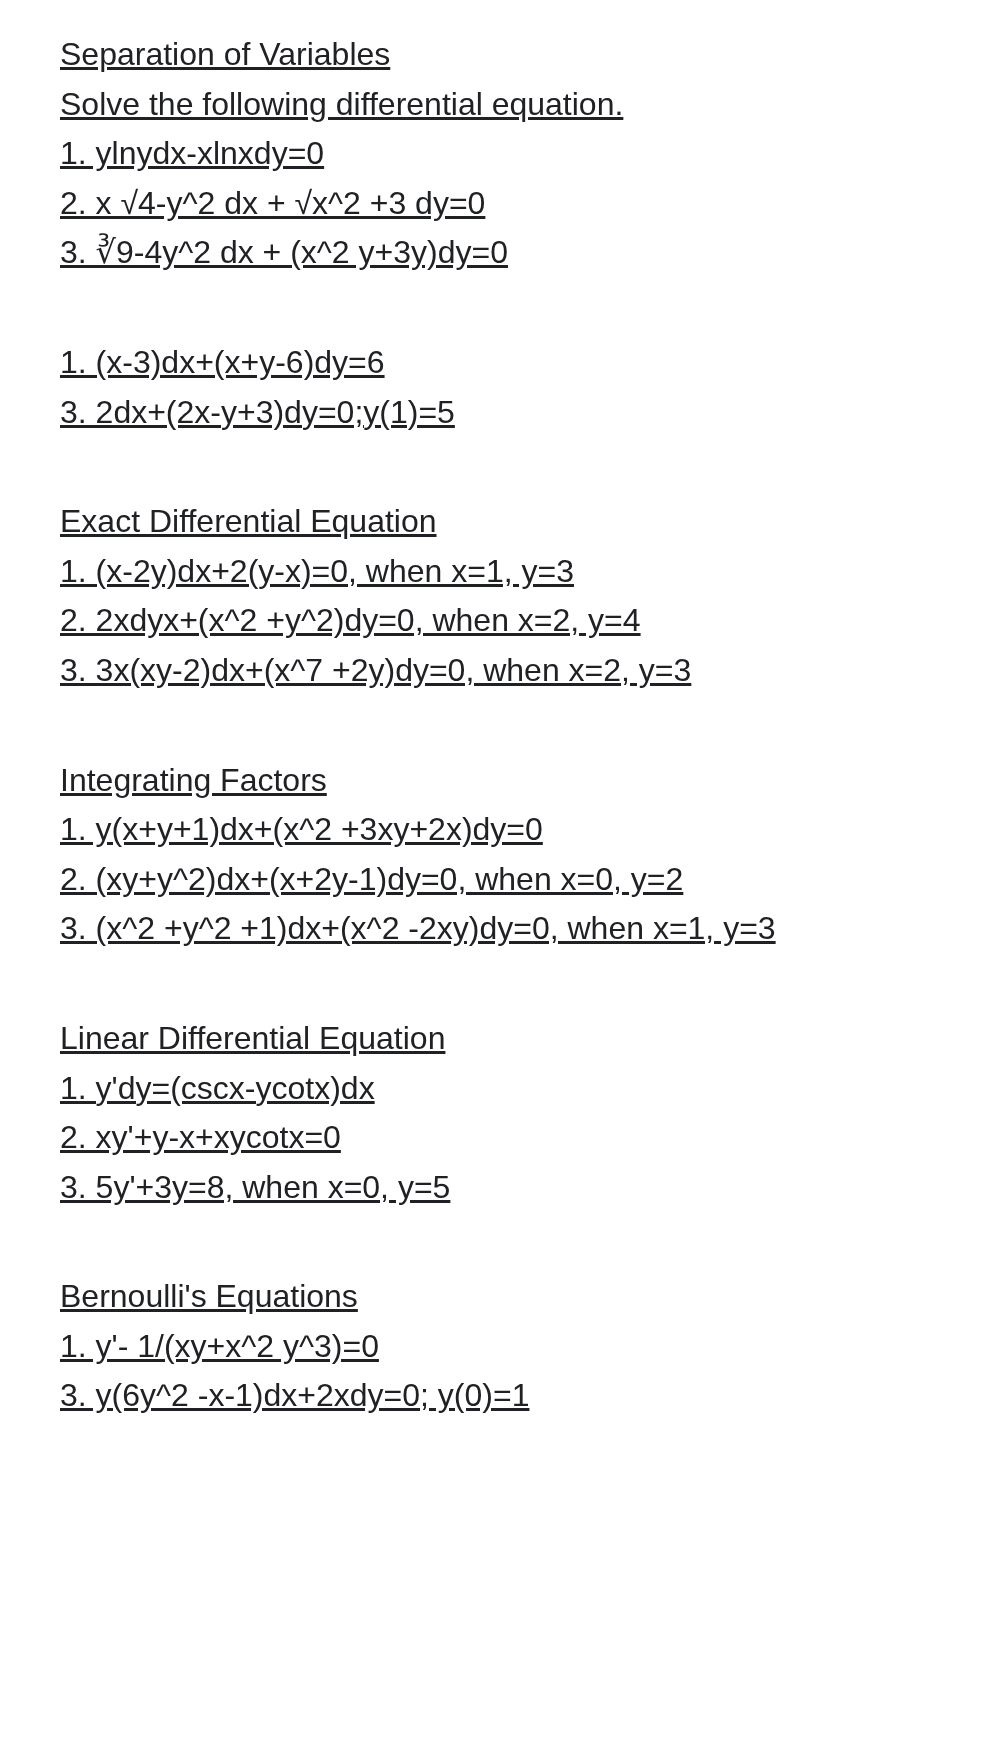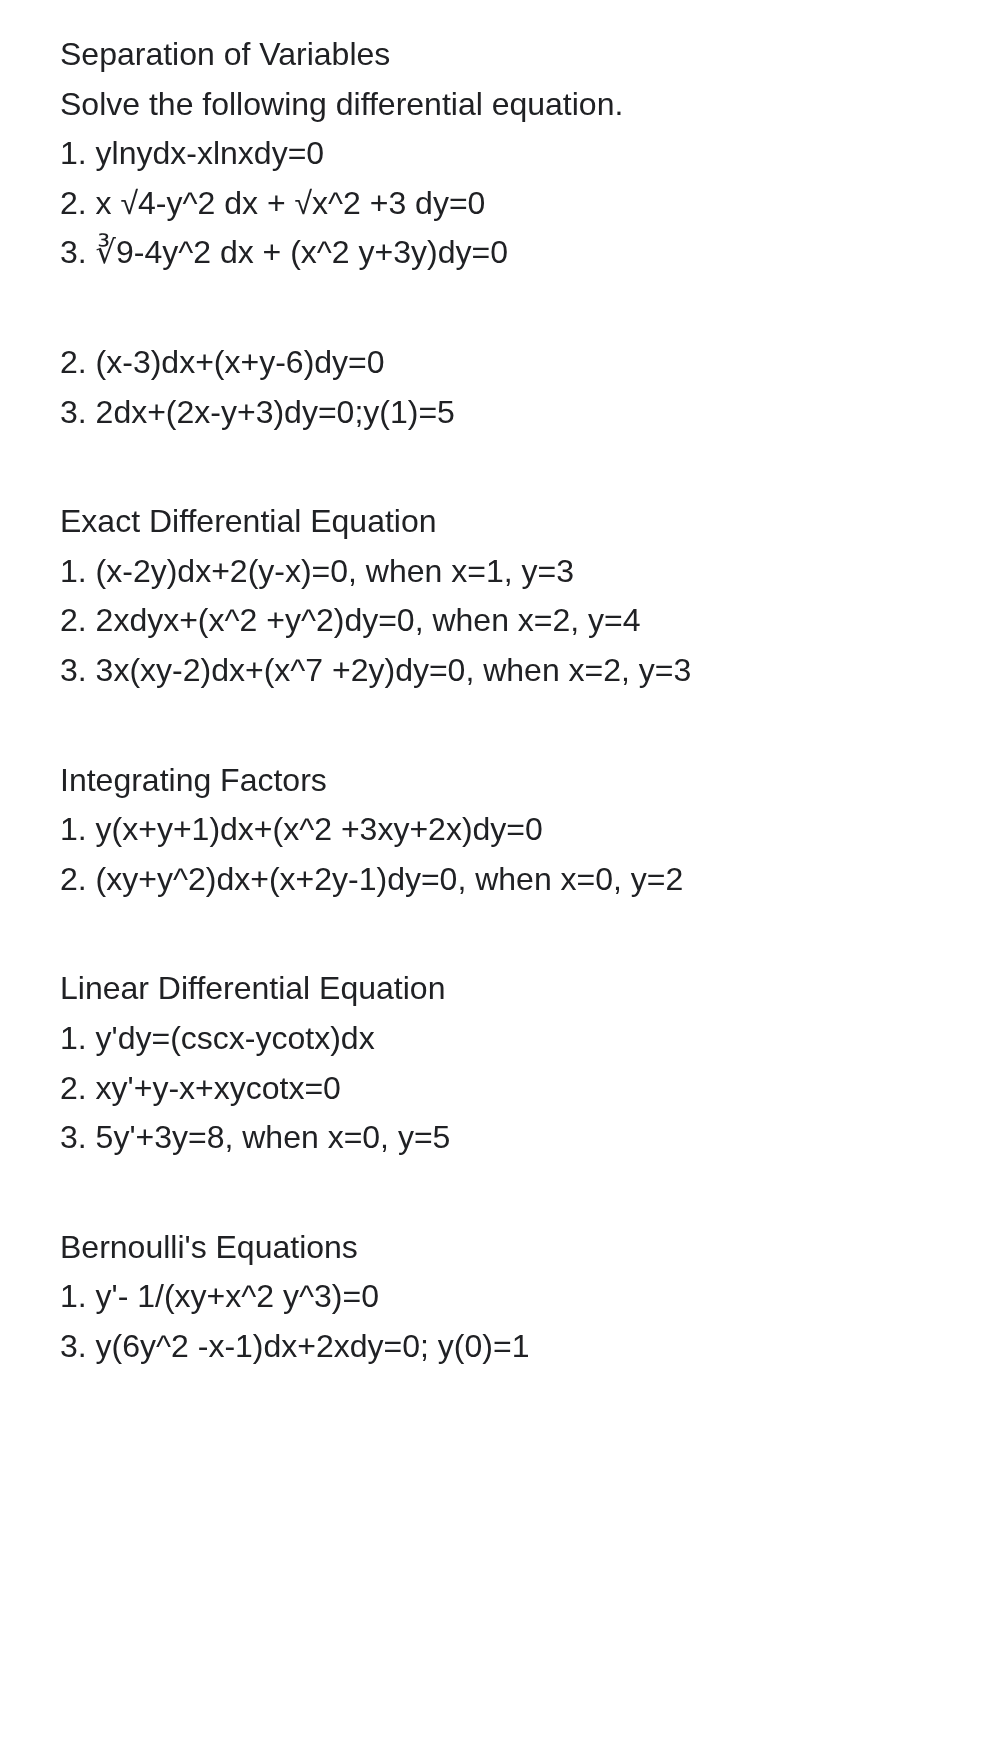--- a/index.html
+++ b/index.html
@@ -11,20 +11,21 @@
       font-family: Arial, Helvetica, sans-serif;
       background: #ffffff;
       color: #202124;
       width: 1002px;
       padding: 30px 60px 50px 60px;
       font-size: 32px;
       line-height: 1.55;
     }
     .section {
       margin-bottom: 60px;
+      text-decoration: underline;
     }
     .section:last-child {
       margin-bottom: 0;
       margin-top: 15px;
     }
     .heading {
       font-weight: 400;
     }
     .subtext {
       font-weight: 400;
@@ -38,33 +39,34 @@
 
 <div id="content">
     <div class="section">
       <div class="heading">Separation of Variables</div>
       <div class="subtext">Solve the following differential equation.</div>
       <div class="item">1. ylnydx-xlnxdy=0</div>
       <div class="item">2. x √4-y^2 dx + √x^2 +3 dy=0</div>
       <div class="item">3. ∛9-4y^2 dx + (x^2 y+3y)dy=0</div>
     </div>
     <div class="section">
-      <div class="item">2. (x-3)dx+(x+y-6)dy=0</div>
+      <div class="item">1. (x-3)dx+(x+y-6)dy=6</div>
       <div class="item">3. 2dx+(2x-y+3)dy=0;y(1)=5</div>
     </div>
     <div class="section">
       <div class="heading">Exact Differential Equation</div>
       <div class="item">1. (x-2y)dx+2(y-x)=0, when x=1, y=3</div>
       <div class="item">2. 2xdyx+(x^2 +y^2)dy=0, when x=2, y=4</div>
       <div class="item">3. 3x(xy-2)dx+(x^7 +2y)dy=0, when x=2, y=3</div>
     </div>
     <div class="section">
       <div class="heading">Integrating Factors</div>
       <div class="item">1. y(x+y+1)dx+(x^2 +3xy+2x)dy=0</div>
       <div class="item">2. (xy+y^2)dx+(x+2y-1)dy=0, when x=0, y=2</div>
+      <div class="item">3. (x^2 +y^2 +1)dx+(x^2 -2xy)dy=0, when x=1, y=3</div>
     </div>
     <div class="section">
       <div class="heading">Linear Differential Equation</div>
       <div class="item">1. y'dy=(cscx-ycotx)dx</div>
       <div class="item">2. xy'+y-x+xycotx=0</div>
       <div class="item">3. 5y'+3y=8, when x=0, y=5</div>
     </div>
     <div class="section">
       <div class="heading">Bernoulli's Equations</div>
       <div class="item">1. y'- 1/(xy+x^2 y^3)=0</div>

